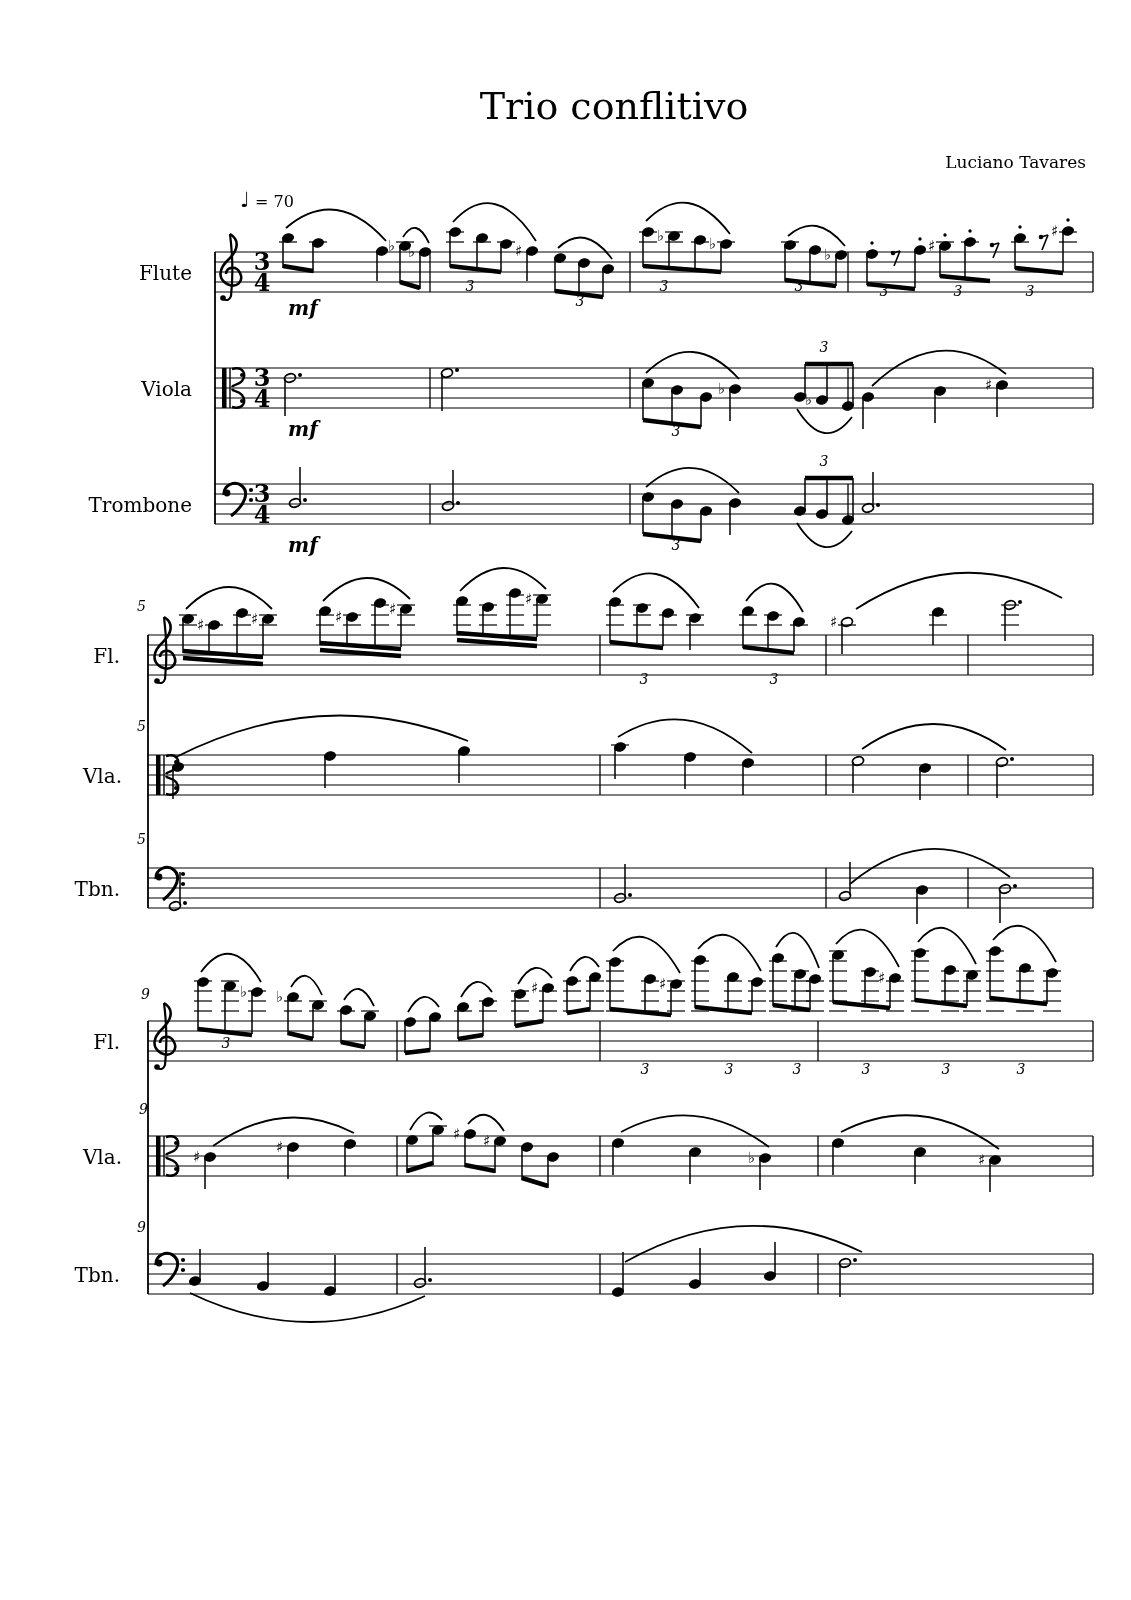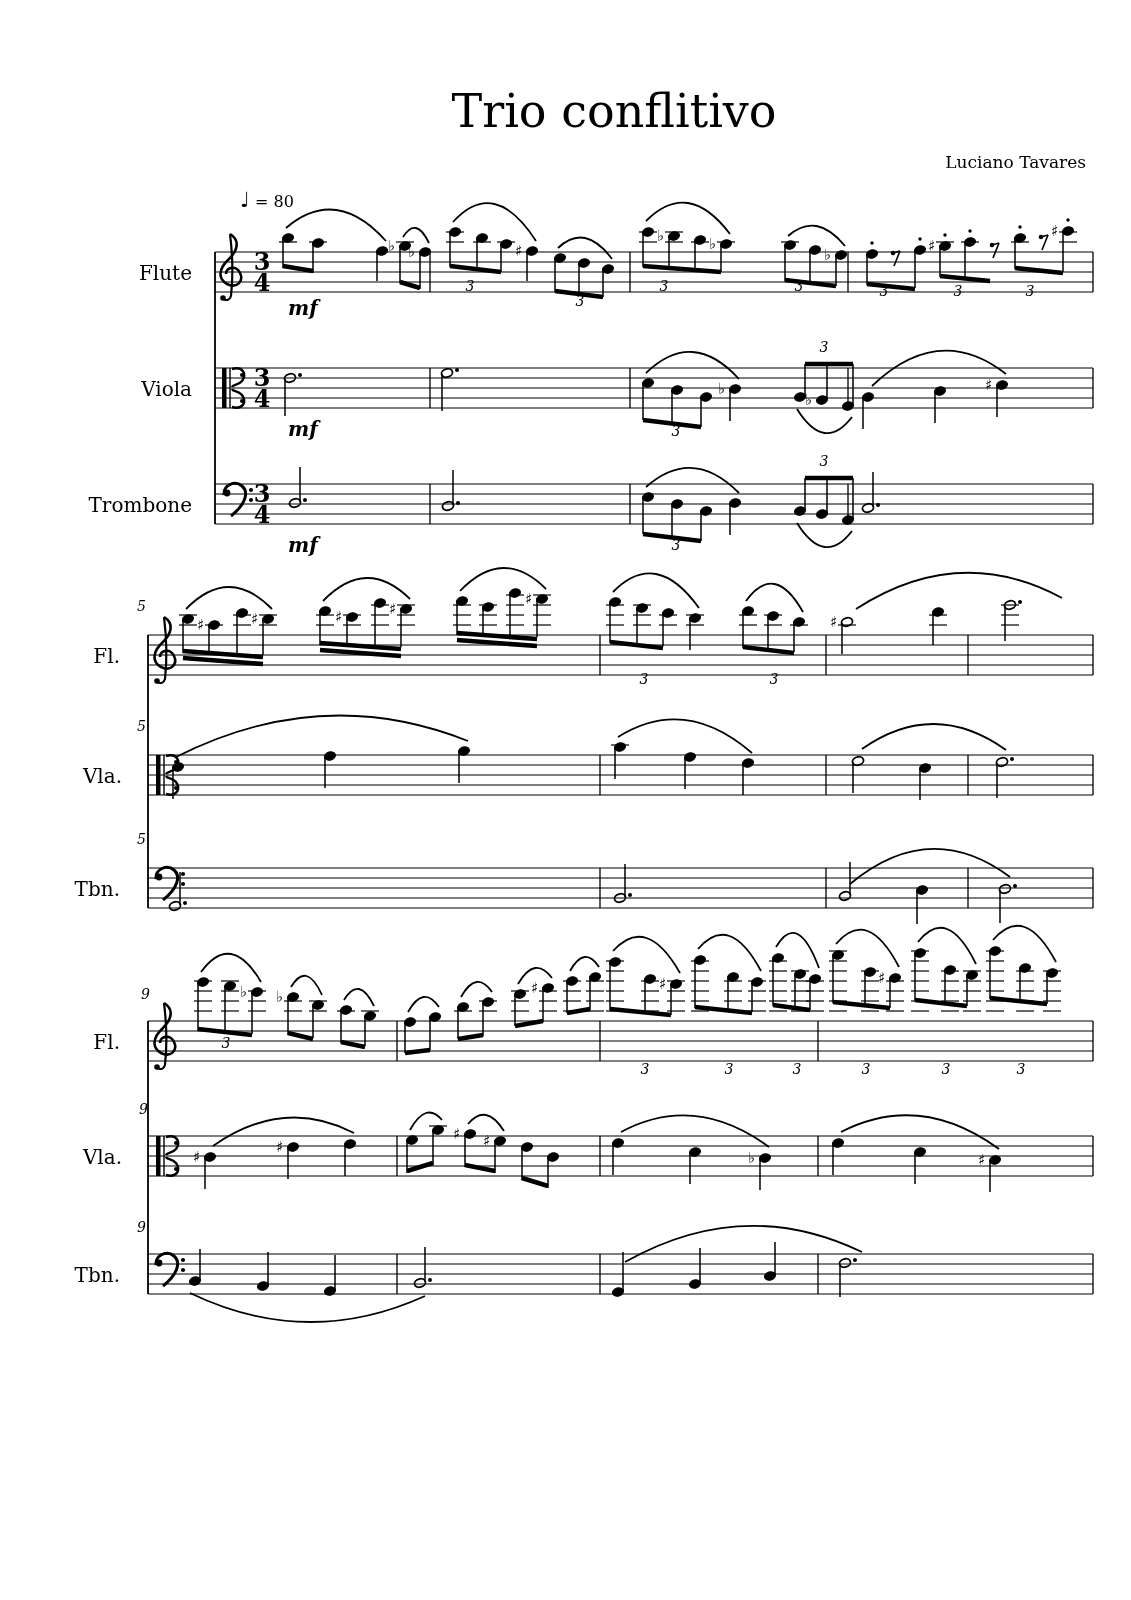--- a/index.html
+++ b/index.html
@@ -1,30 +1,30 @@
 <!DOCTYPE html>
 <html><head>
 <meta charset="utf-8">
 <style>
   html,body{margin:0;padding:0;background:#888;}
   .page{position:relative;width:1131px;height:1600px;background:#ffffff;margin:0 auto;overflow:hidden;
         font-family:"DejaVu Serif", serif;color:#000;}
-  .title{position:absolute;top:84px;left:614px;transform:translateX(-50%);font-size:46px;white-space:nowrap;}
+  .title{position:absolute;top:84px;left:614px;transform:translateX(-50%);font-size:38px;white-space:nowrap;}
   .composer{position:absolute;top:152px;right:45px;font-size:17px;}
   .tempo{position:absolute;top:188px;left:240px;font-size:16px;white-space:nowrap;}
   .tempo .tnote{font-size:21px;font-family:"DejaVu Sans",sans-serif;}
   svg{position:absolute;left:0;top:0;}
 </style>
 </head>
 <body>
 
 <div class="page">
   <div class="title">Trio conflitivo</div>
   <div class="composer">Luciano Tavares</div>
-  <div class="tempo"><span class="tnote">♩</span> <span>= 80</span></div>
+  <div class="tempo"><span class="tnote">♩</span> <span>= 70</span></div>
   <svg id="score" width="1131" height="1600" viewBox="0 0 1131 1600">
       <g>
         <line x1="215" y1="252" x2="215" y2="524" stroke="#000" stroke-width="1.8"></line>
         <g>
           <line x1="215" y1="252" x2="1093" y2="252" stroke="#000" stroke-width="1.1"></line>
           <line x1="215" y1="262" x2="1093" y2="262" stroke="#000" stroke-width="1.1"></line>
           <line x1="215" y1="272" x2="1093" y2="272" stroke="#000" stroke-width="1.1"></line>
           <line x1="215" y1="282" x2="1093" y2="282" stroke="#000" stroke-width="1.1"></line>
           <line x1="215" y1="292" x2="1093" y2="292" stroke="#000" stroke-width="1.1"></line>
           <line x1="430" y1="252" x2="430" y2="292" stroke="#000" stroke-width="1.3"></line>

